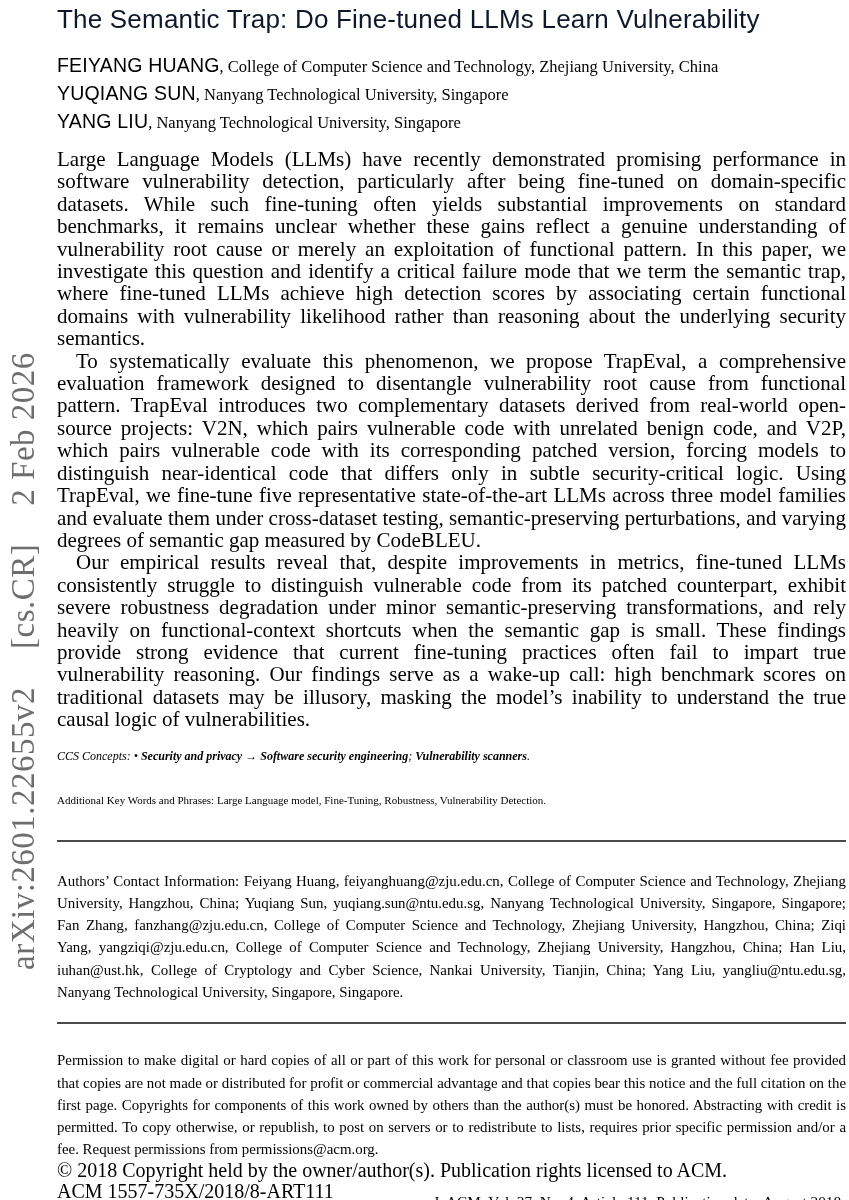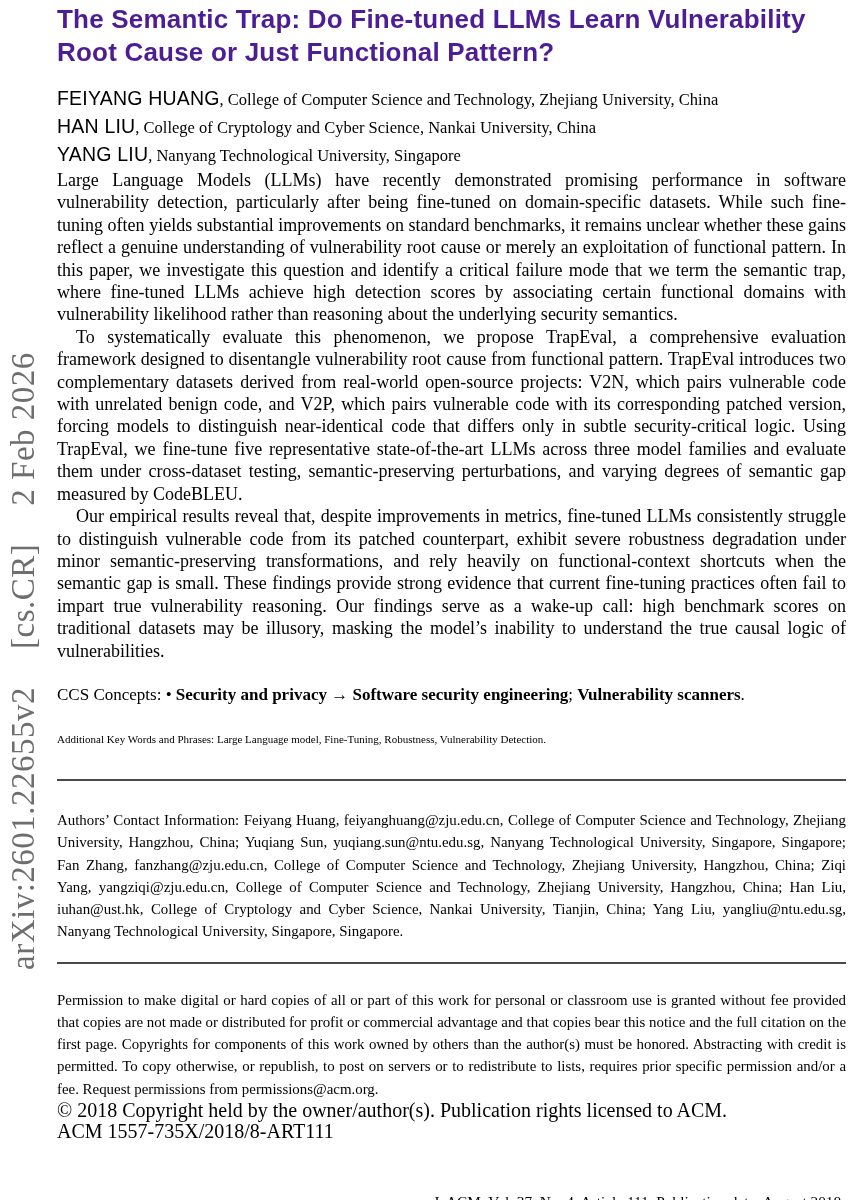--- a/index.html
+++ b/index.html
@@ -34,53 +34,55 @@
   }
   .content {
     position: absolute;
     left: 57px;
     top: 0;
     width: 789px;
   }
   .title {
     margin-top: 3px;
     font-family: "Liberation Sans", sans-serif;
-    font-weight: bold;
+    font-weight: normal;
     font-size: 26px;
     line-height: 33px;
     letter-spacing: 0.2px;
-    color: #4c1d95;
+    color: #0f172a;
   }
   .authors { margin-top: 16px; }
   .author-line { line-height: 26px; white-space: nowrap; }
   .author-name {
     font-family: "Liberation Sans", sans-serif;
     font-size: 19.5px;
     letter-spacing: 0.2px;
     font-weight: 400;
     margin-top: 24px;
   }
   .author-marker {
     font-family: "Liberation Sans", sans-serif;
     font-size: 12px;
     vertical-align: super;
     line-height: 0;
   }
   .author-affil { font-size: 16.5px; }
   .abstract {
-    font-size: 18px;
+    margin-top: 12px;
+    font-size: 21px;
     line-height: 22.4px;
     text-align: justify;
   }
   .abstract p { margin: 0; }
   .abstract p + p { text-indent: 19px; }
   .ccs {
-    margin-top: 22px;
-    font-size: 17px;
+    margin-top: 14px;
+    font-size: 12px;
     line-height: 22px;
+    font-style: italic;
   }
   .ccs b { font-weight: bold; }
   .keywords {
     margin-top: 22px;
     font-size: 11px;
     line-height: 22px;
   }
   .rule { border-top: 2px solid #4a4a4a; height: 0; width: 100%; }
   .rule-1 { margin-top: 29px; }
   .rule-2 { margin-top: 19px; }
@@ -119,27 +121,26 @@
   <span>arXiv:2601.22655v2</span>
       <span>[cs.CR]</span>
       <span>2 Feb 2026</span>
     </div>
 
   <div class="content">
 
     <h1 class="title">
 
     <div>The Semantic Trap: Do Fine-tuned LLMs Learn Vulnerability</div>
-        <div>Root Cause or Just Functional Pattern?</div>
       </h1>
 
     <div class="authors">
 
     <div class="author-line"><span class="author-name">FEIYANG HUANG</span><sup class="author-marker"></sup><span class="author-affil">, College of Computer Science and Technology, Zhejiang University, China</span></div>
-        <div class="author-line"><span class="author-name">HAN LIU</span><sup class="author-marker"></sup><span class="author-affil">, College of Cryptology and Cyber Science, Nankai University, China</span></div>
+        <div class="author-line"><span class="author-name">YUQIANG SUN</span><sup class="author-marker"></sup><span class="author-affil">, Nanyang Technological University, Singapore</span></div>
         <div class="author-line"><span class="author-name">YANG LIU</span><sup class="author-marker"></sup><span class="author-affil">, Nanyang Technological University, Singapore</span></div>
       </div>
 
     <div class="abstract">
 
     <p>Large Language Models (LLMs) have recently demonstrated promising performance in software vulnerability detection, particularly after being fine-tuned on domain-specific datasets. While such fine-tuning often yields substantial improvements on standard benchmarks, it remains unclear whether these gains reflect a genuine understanding of vulnerability root cause or merely an exploitation of functional pattern. In this paper, we investigate this question and identify a critical failure mode that we term the semantic trap, where fine-tuned LLMs achieve high detection scores by associating certain functional domains with vulnerability likelihood rather than reasoning about the underlying security semantics.</p>
         <p>To systematically evaluate this phenomenon, we propose TrapEval, a comprehensive evaluation framework designed to disentangle vulnerability root cause from functional pattern. TrapEval introduces two complementary datasets derived from real-world open-source projects: V2N, which pairs vulnerable code with unrelated benign code, and V2P, which pairs vulnerable code with its corresponding patched version, forcing models to distinguish near-identical code that differs only in subtle security-critical logic. Using TrapEval, we fine-tune five representative state-of-the-art LLMs across three model families and evaluate them under cross-dataset testing, semantic-preserving perturbations, and varying degrees of semantic gap measured by CodeBLEU.</p>
         <p>Our empirical results reveal that, despite improvements in metrics, fine-tuned LLMs consistently struggle to distinguish vulnerable code from its patched counterpart, exhibit severe robustness degradation under minor semantic-preserving transformations, and rely heavily on functional-context shortcuts when the semantic gap is small. These findings provide strong evidence that current fine-tuning practices often fail to impart true vulnerability reasoning. Our findings serve as a wake-up call: high benchmark scores on traditional datasets may be illusory, masking the model’s inability to understand the true causal logic of vulnerabilities.</p>
       </div>
 

